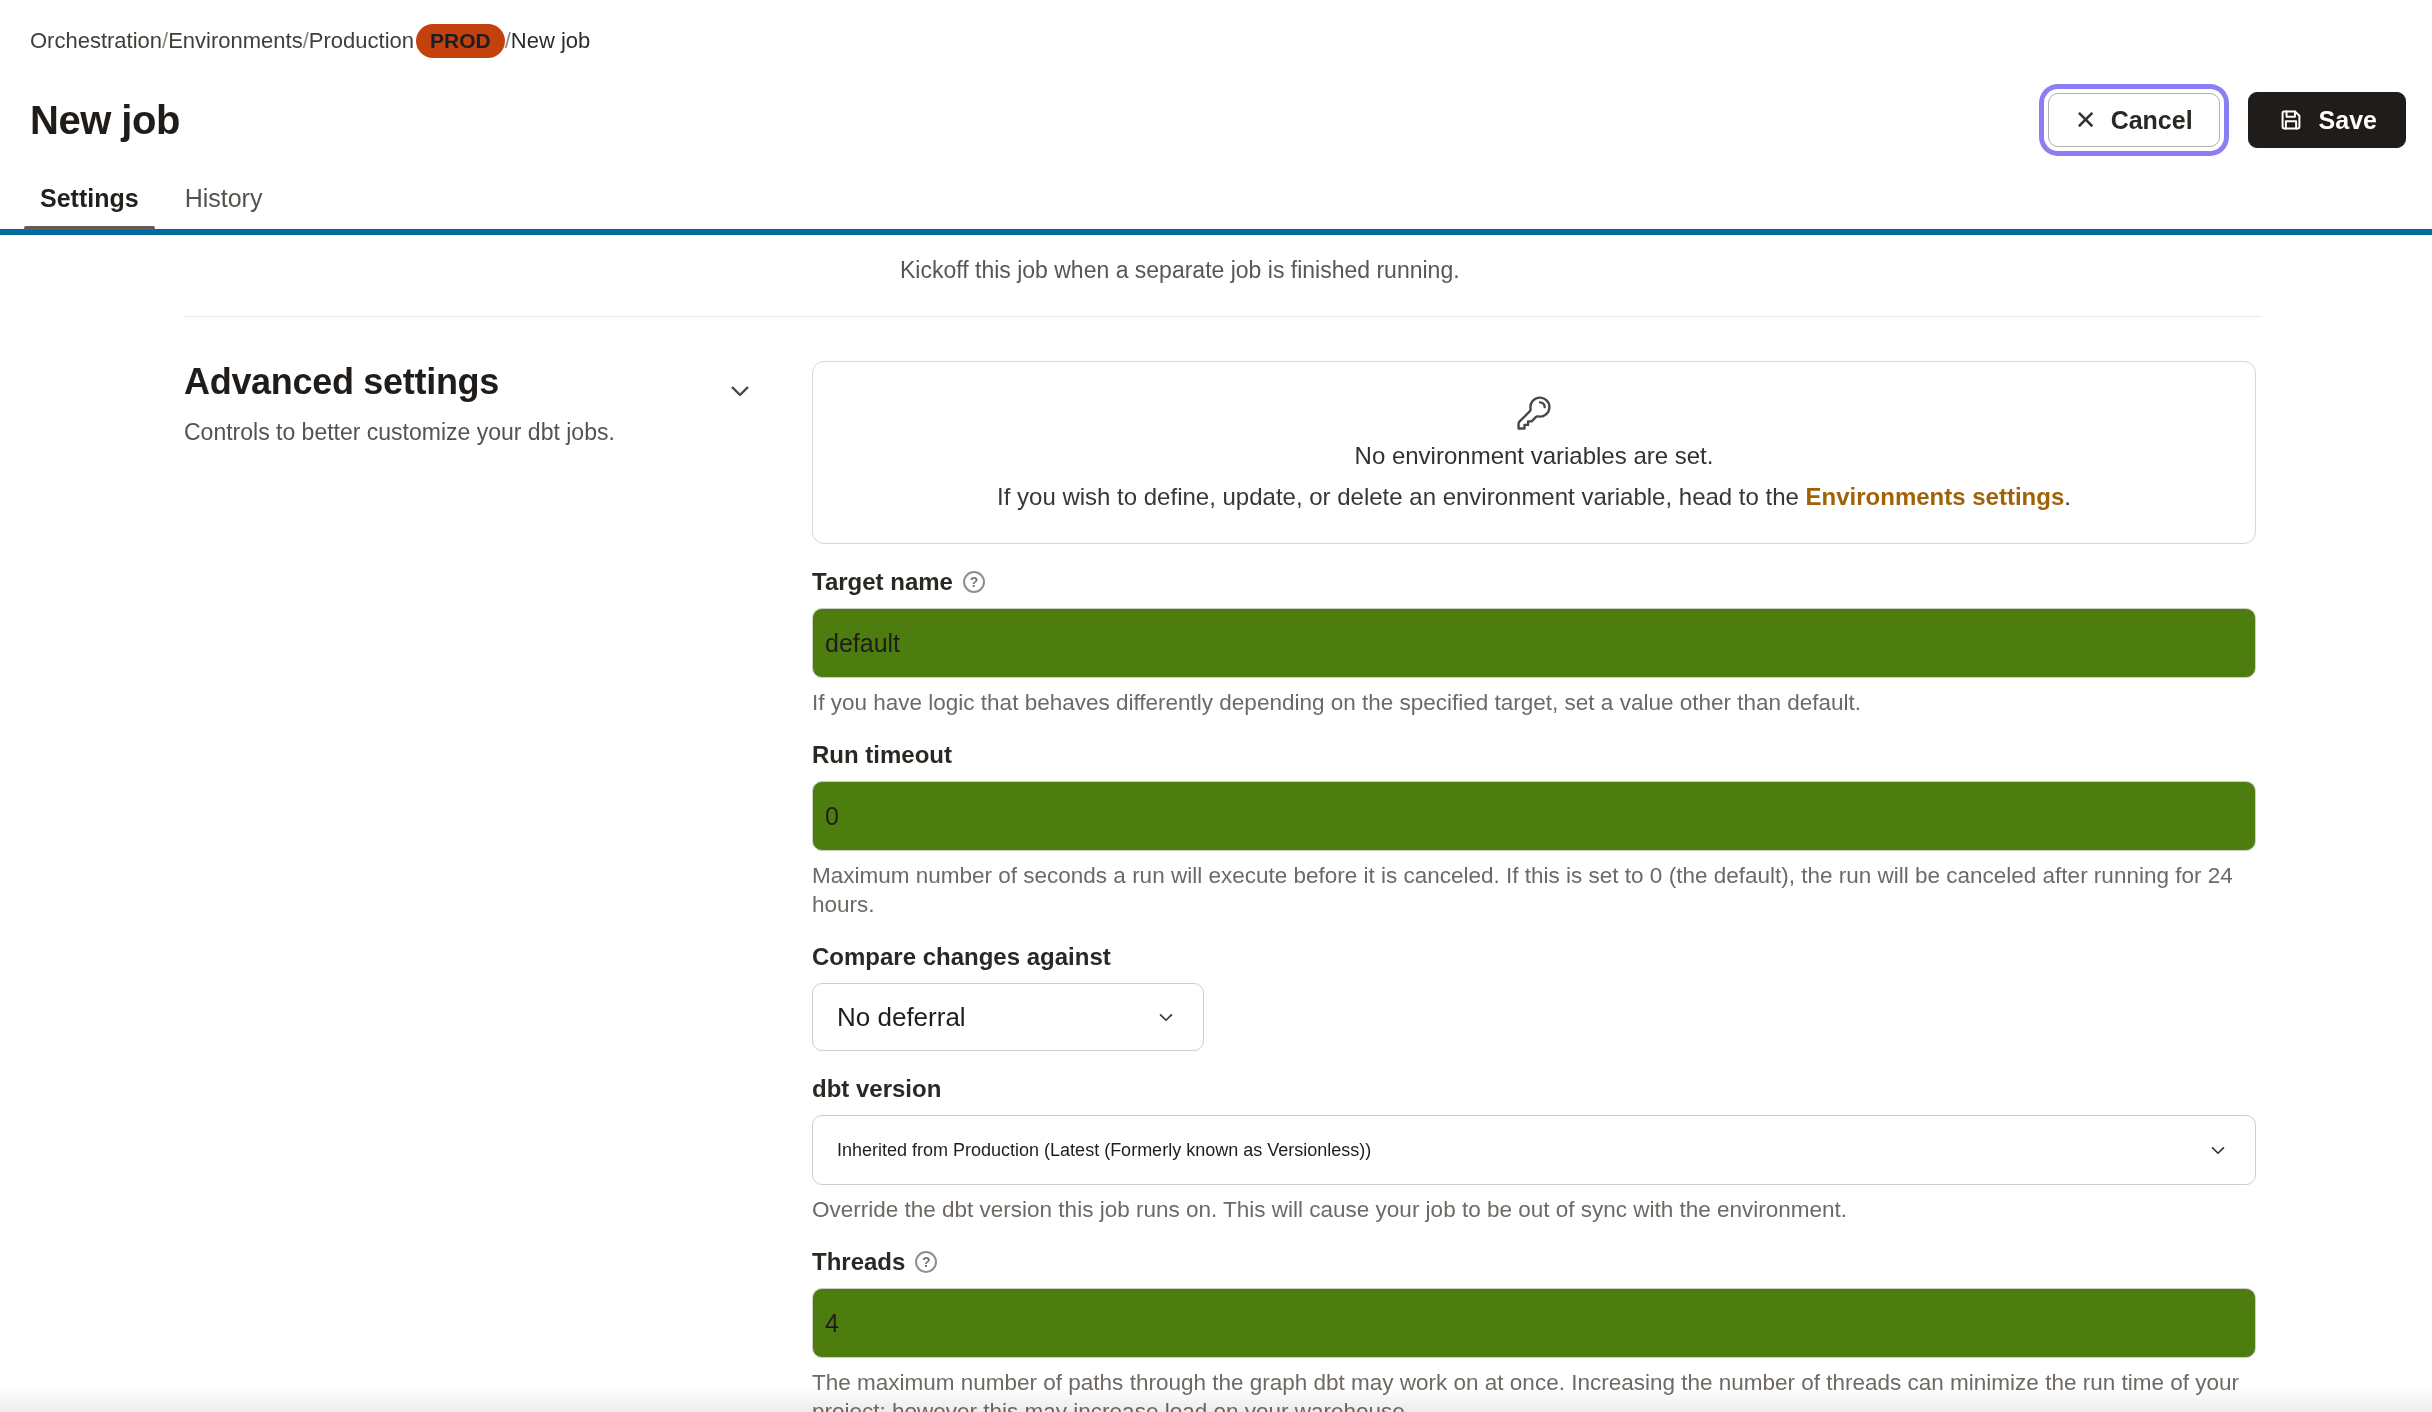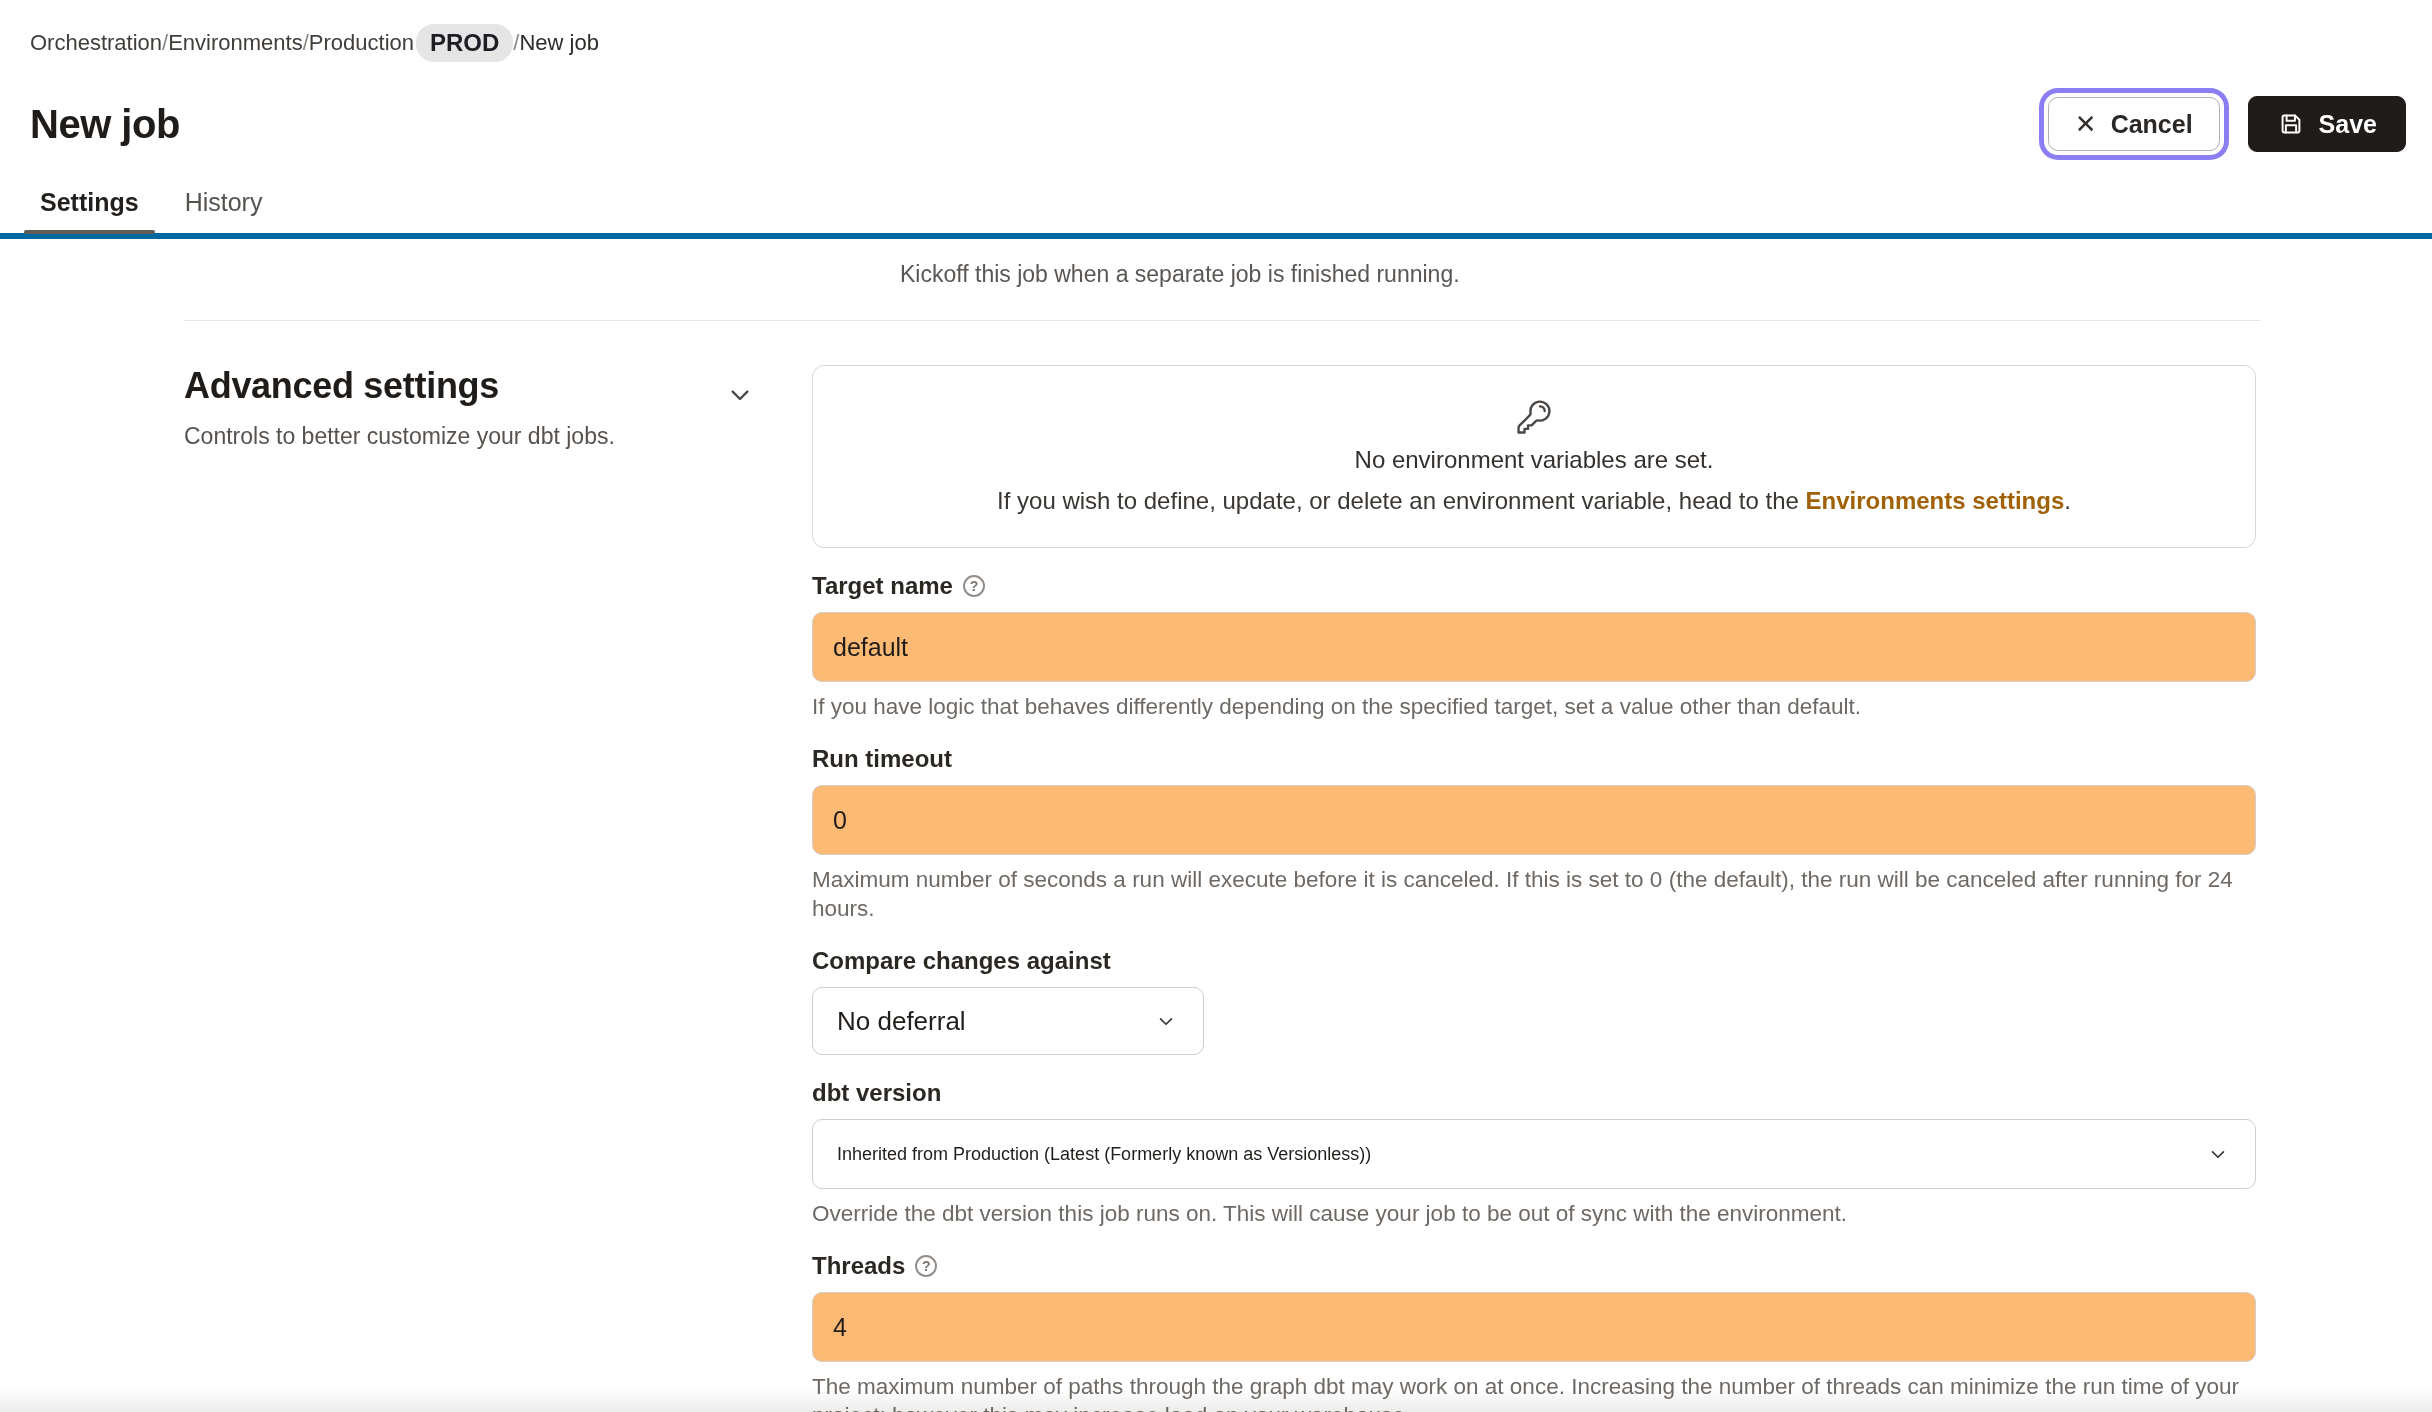--- a/index.html
+++ b/index.html
@@ -5,21 +5,21 @@
   * { margin:0; padding:0; box-sizing:border-box; }
   html,body { width:2432px; height:1412px; overflow:hidden; background:#ffffff;
     font-family:"Liberation Sans", sans-serif; color:#211e1b; }
   .page { position:relative; width:2432px; height:1412px; overflow:hidden; }
 
   
   .breadcrumb { display:flex; align-items:center; padding:24px 24px 0 30px;
     font-size:22px; color:#413e3a; }
   .crumb { cursor:pointer; }
   .crumb-sep { color:#8b8783; }
-  .crumb-badge { background:#e5e5e5; color:#1c1e24; font-weight:700; font-size:24px;
+  .crumb-badge { background:#c2410c; color:#1c1e24; font-weight:700; font-size:21px;
     padding:5px 14px; border-radius:18px; margin-left:2px; }
   .crumb-current { color:#2e2b28; }
 
   .title-row { display:flex; align-items:center; justify-content:space-between;
     padding:34px 26px 0 30px; }
   .page-title { font-size:40px; font-weight:700; letter-spacing:-0.5px; color:#1f1c19; }
   .actions { display:flex; align-items:center; gap:22px; }
   .btn { display:inline-flex; align-items:center; gap:14px; border-radius:10px;
     font-size:25px; cursor:pointer; }
   .btn-cancel { height:54px; padding:0 26px; background:#fff; border:1.5px solid #b3afab;
@@ -56,21 +56,21 @@
   .env-desc { margin-top:13px; font-size:24px; color:#3a3632; }
   .env-link { font-weight:700; color:#a16207; cursor:pointer; }
 
   .field { margin-top:24px; }
   .field-label { display:flex; align-items:center; gap:10px; height:28px;
     font-size:24px; font-weight:600; color:#2b2824; margin-bottom:12px; }
   .help-icon { width:22px; height:22px; border:2px solid #938e89; border-radius:50%;
     display:inline-flex; align-items:center; justify-content:center;
     font-size:14px; font-weight:700; color:#78736e; cursor:pointer; }
   .text-input { width:100%; height:70px; border:1px solid #d1cdc9; border-radius:10px;
-    padding:0 20px; font-size:25px; color:#201d1a; background:#fdba74;
+    padding:0 12px; font-size:25px; color:#201d1a; background:#4d7c0f;
     font-family:"Liberation Sans", sans-serif; outline:none; }
   .field-help { margin-top:10px; font-size:22.5px; line-height:29px; color:#6e6964; }
 
   .select { height:68px; border:1px solid #d1cdc9; border-radius:10px; background:#fff;
     display:flex; align-items:center; justify-content:space-between;
     padding:0 24px 0 24px; font-size:26px; color:#201d1a; cursor:pointer; }
   .select-narrow { width:392px; }
   .select-full { width:100%; height:70px; font-size:18px;text-align:center; }
 
   .bottom-fade { position:absolute; left:0; right:0; bottom:0; height:24px;

